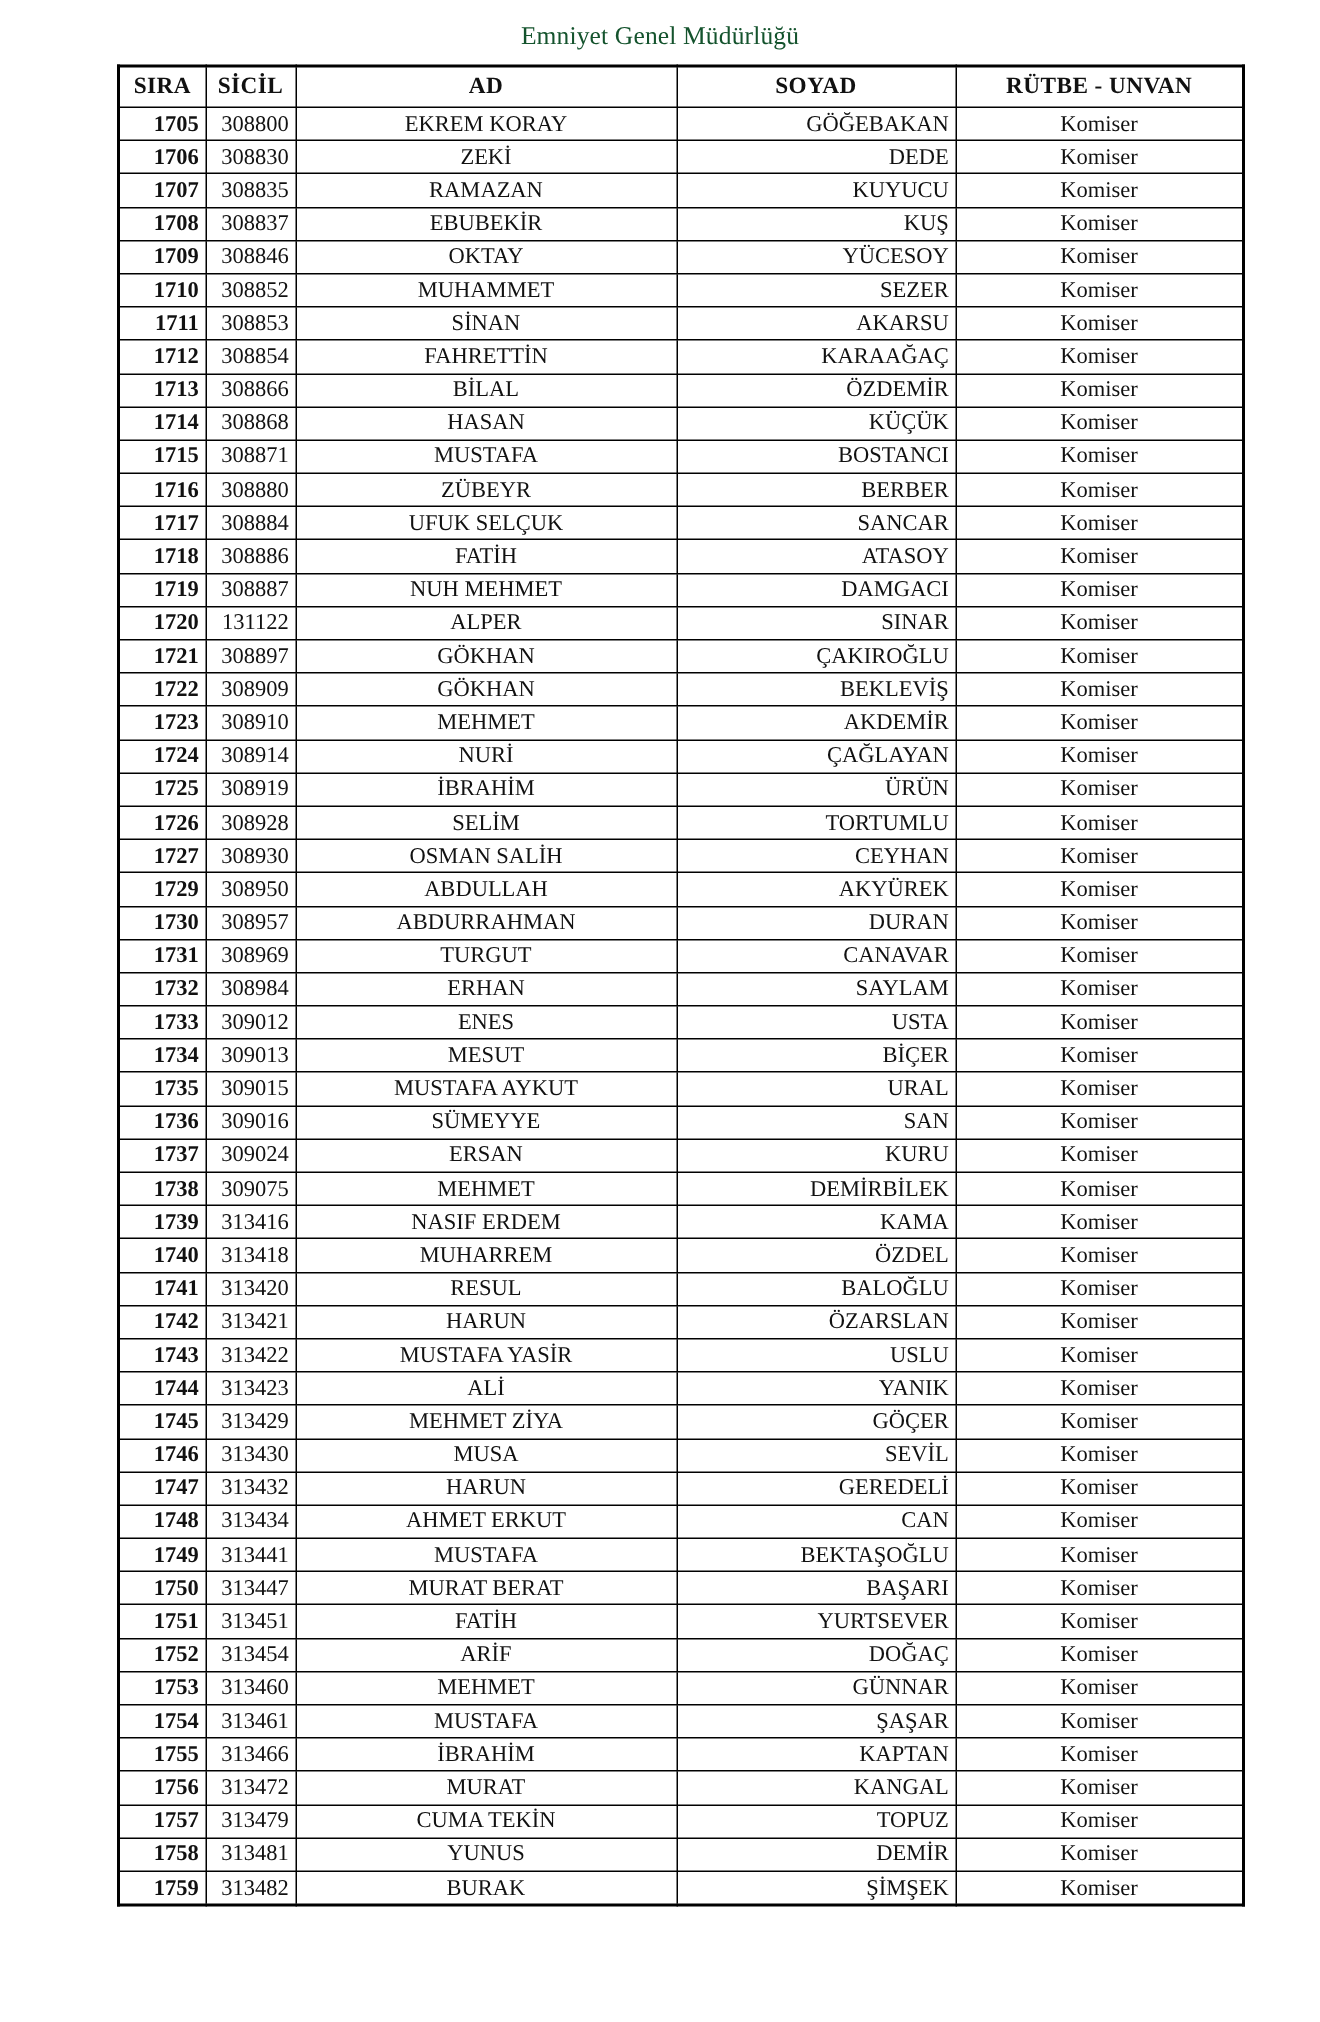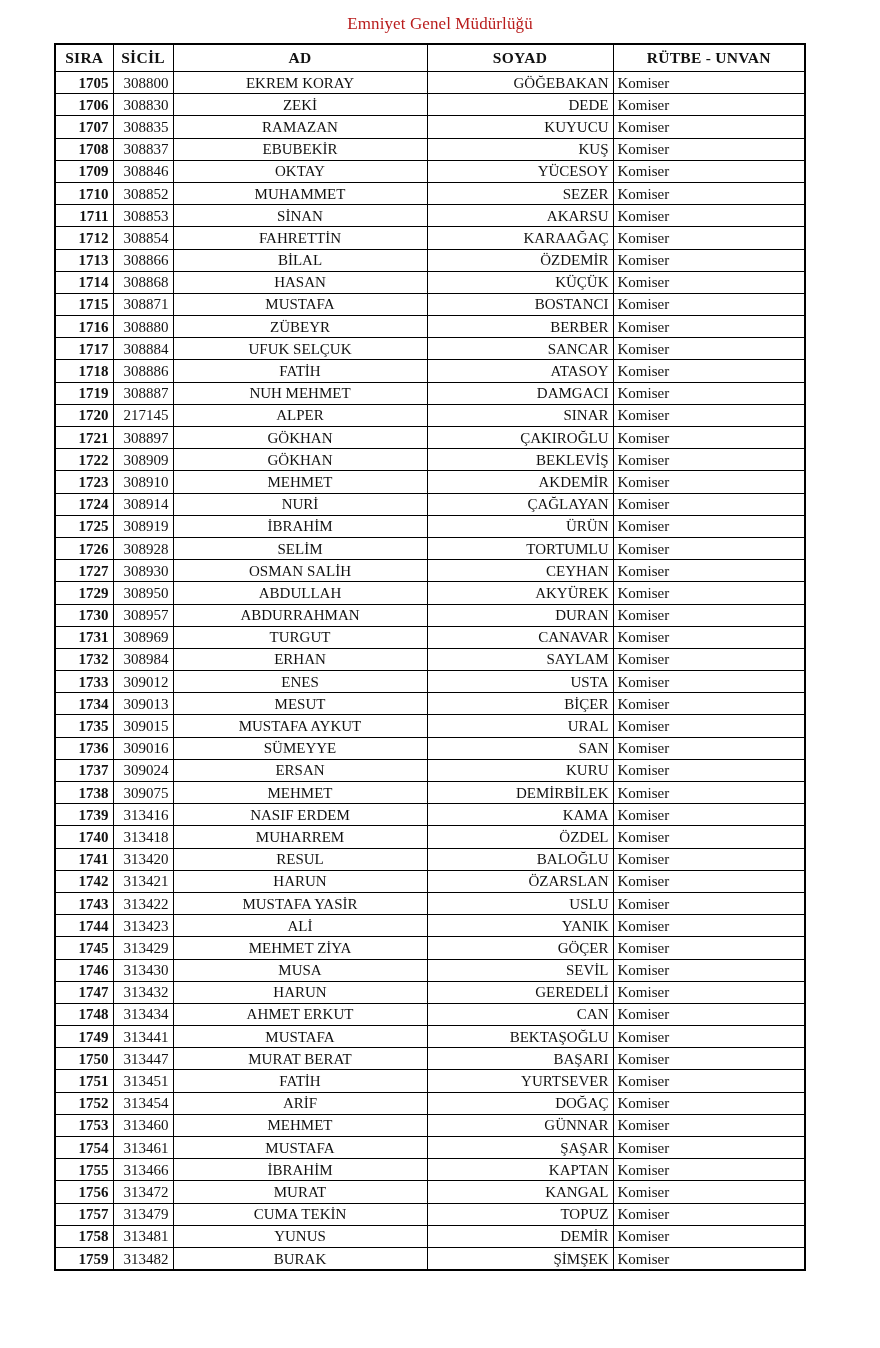--- a/index.html
+++ b/index.html
@@ -23,25 +23,25 @@
   }
   .doc-title {
     position: absolute;
     left: 0;
     top: 14px;
     width: 880px;
     text-align: center;
     font-size: 17px;
     font-weight: 400;
     letter-spacing: 0.1px;
-    color: #b91c1c;
+    color: #14532d;
   }
   .table-wrap {
     position: absolute;
-    left: 54px;
+    left: 78px;
     top: 43px;
     width: 750px;
   }
   table.roster {
     border-collapse: collapse;
     width: 750px;
     table-layout: fixed;
     border: 2px solid #000;
   }
   table.roster col.c-sira  { width: 58px; }
@@ -67,21 +67,21 @@
     padding: 0px 4px;
     height: 21.2px;
     line-height: 20px;
     white-space: nowrap;
     overflow: hidden;
   }
   td.sira  { text-align: right; padding-right: 7px; font-size: 14.6px; font-weight: bold; }
   td.sicil { text-align: right; padding-right: 6px; font-size: 14.6px; }
   td.ad    { text-align: center; padding-left: 5px; }
   td.soyad { text-align: right; padding-left: 5px; }
-  td.rutbe { text-align: left; padding-left: 5px; font-size: 14.4px; margin-top: 16px; }
+  td.rutbe { text-align: center; padding-left: 5px; font-size: 14.4px; margin-top: 16px; }
 </style>
 </head>
 <body>
 
 <div class="page">
 
   <div class="doc-title">Emniyet Genel Müdürlüğü</div>
 
   <div class="table-wrap">
     <table class="roster">
@@ -202,21 +202,21 @@
           </tr>
           <tr>
             <td class="sira">1719</td>
             <td class="sicil">308887</td>
             <td class="ad">NUH MEHMET</td>
             <td class="soyad">DAMGACI</td>
             <td class="rutbe">Komiser</td>
           </tr>
           <tr>
             <td class="sira">1720</td>
-            <td class="sicil">217145</td>
+            <td class="sicil">131122</td>
             <td class="ad">ALPER</td>
             <td class="soyad">SINAR</td>
             <td class="rutbe">Komiser</td>
           </tr>
           <tr>
             <td class="sira">1721</td>
             <td class="sicil">308897</td>
             <td class="ad">GÖKHAN</td>
             <td class="soyad">ÇAKIROĞLU</td>
             <td class="rutbe">Komiser</td>

